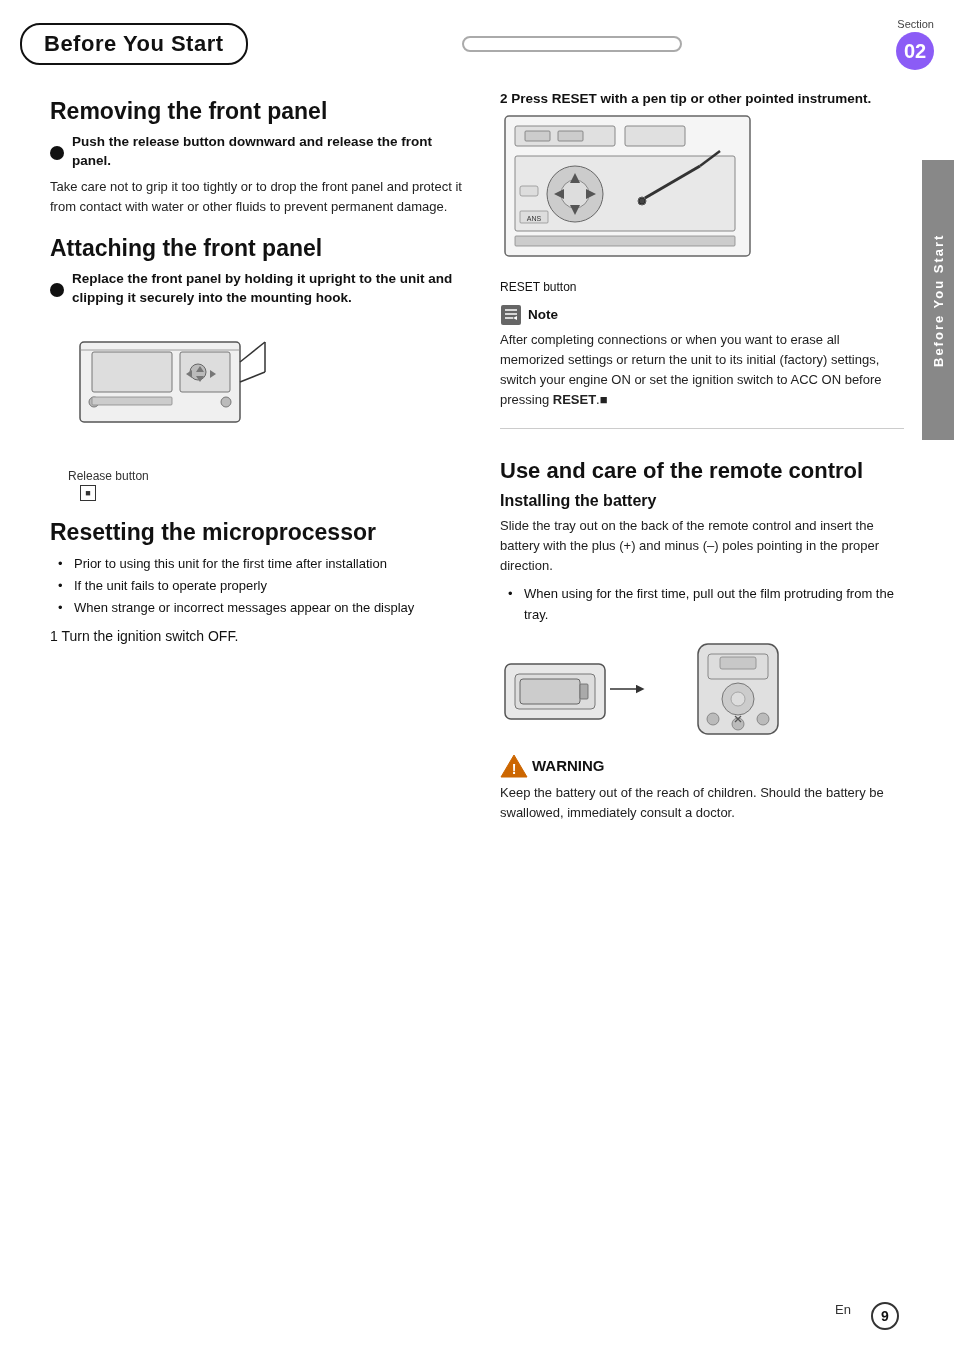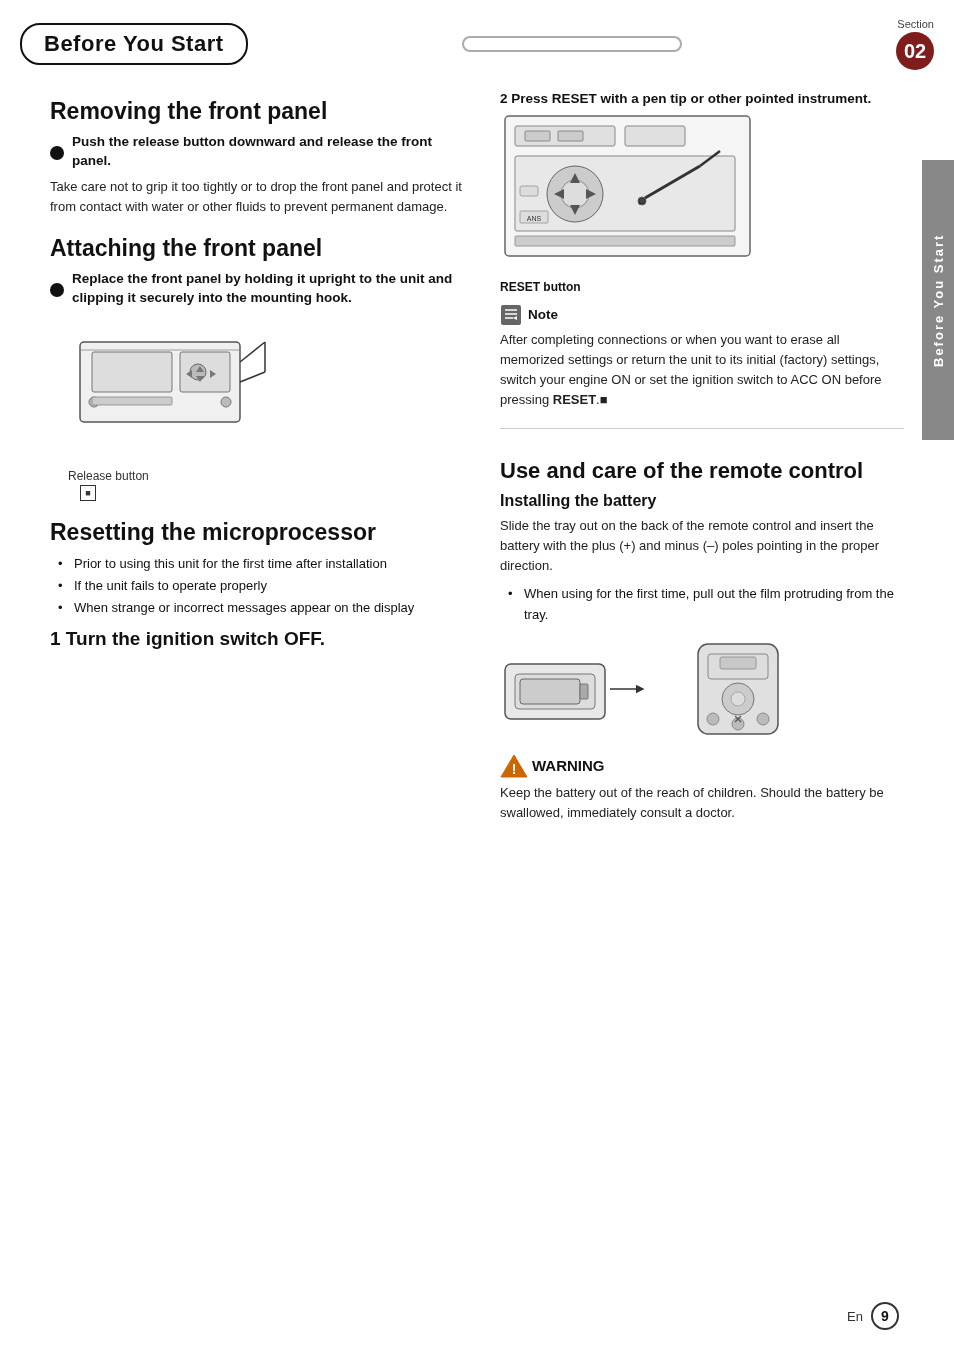--- a/index.html
+++ b/index.html
@@ -51,21 +51,21 @@
       display: flex;
       flex-direction: column;
       align-items: flex-end;
     }
     .section-label {
       font-size: 11px;
       color: #444;
       text-align: right;
     }
     .section-number {
-      background: #7f1d1d;
+      background: #8b5cf6;
       color: #fff;
       border-radius: 50%;
       width: 38px;
       height: 38px;
       display: flex;
       align-items: center;
       justify-content: center;
       font-size: 20px;
       font-weight: bold;
       margin-top: 2px;
@@ -180,40 +180,40 @@
       padding-left: 16px;
       position: relative;
     }
     .bullet-list li::before {
       content: '•';
       position: absolute;
       left: 0;
     }
 
     .step-bold {
-      font-weight: bold;
-      font-size: 19px;
+      font-weight: normal;
+      font-size: 14px;
       margin-top: 10px;
       margin-bottom: 4px;
     }
 
     
     .step2-heading {
       font-weight: bold;
       font-size: 13.5px;
       margin-bottom: 2px;
       line-height: 1.4;
     }
 
     .reset-label {
       font-size: 12px;
       margin-bottom: 2px;
       margin-top: 4px;
     }
-    .reset-label b { font-weight: bold; }
+    .reset-label b { font-weight: normal; }
 
     
     .note-box {
       margin-top: 10px;
       margin-bottom: 10px;
     }
     .note-header {
       display: flex;
       align-items: center;
       font-weight: bold;
@@ -255,22 +255,21 @@
       font-size: 15px;
       margin-bottom: 4px;
     }
 
     
     .footer {
       position: absolute;
       bottom: 22px;
       right: 55px;
       display: flex;
-      align-items: center;
-      gap: 8px;
+      gap: 20px;
       font-size: 12px;
     }
     .footer-en {
       font-size: 13px;
       color: #333;
     }
     .footer-num {
       border: 2px solid #333;
       border-radius: 50%;
       width: 28px;

